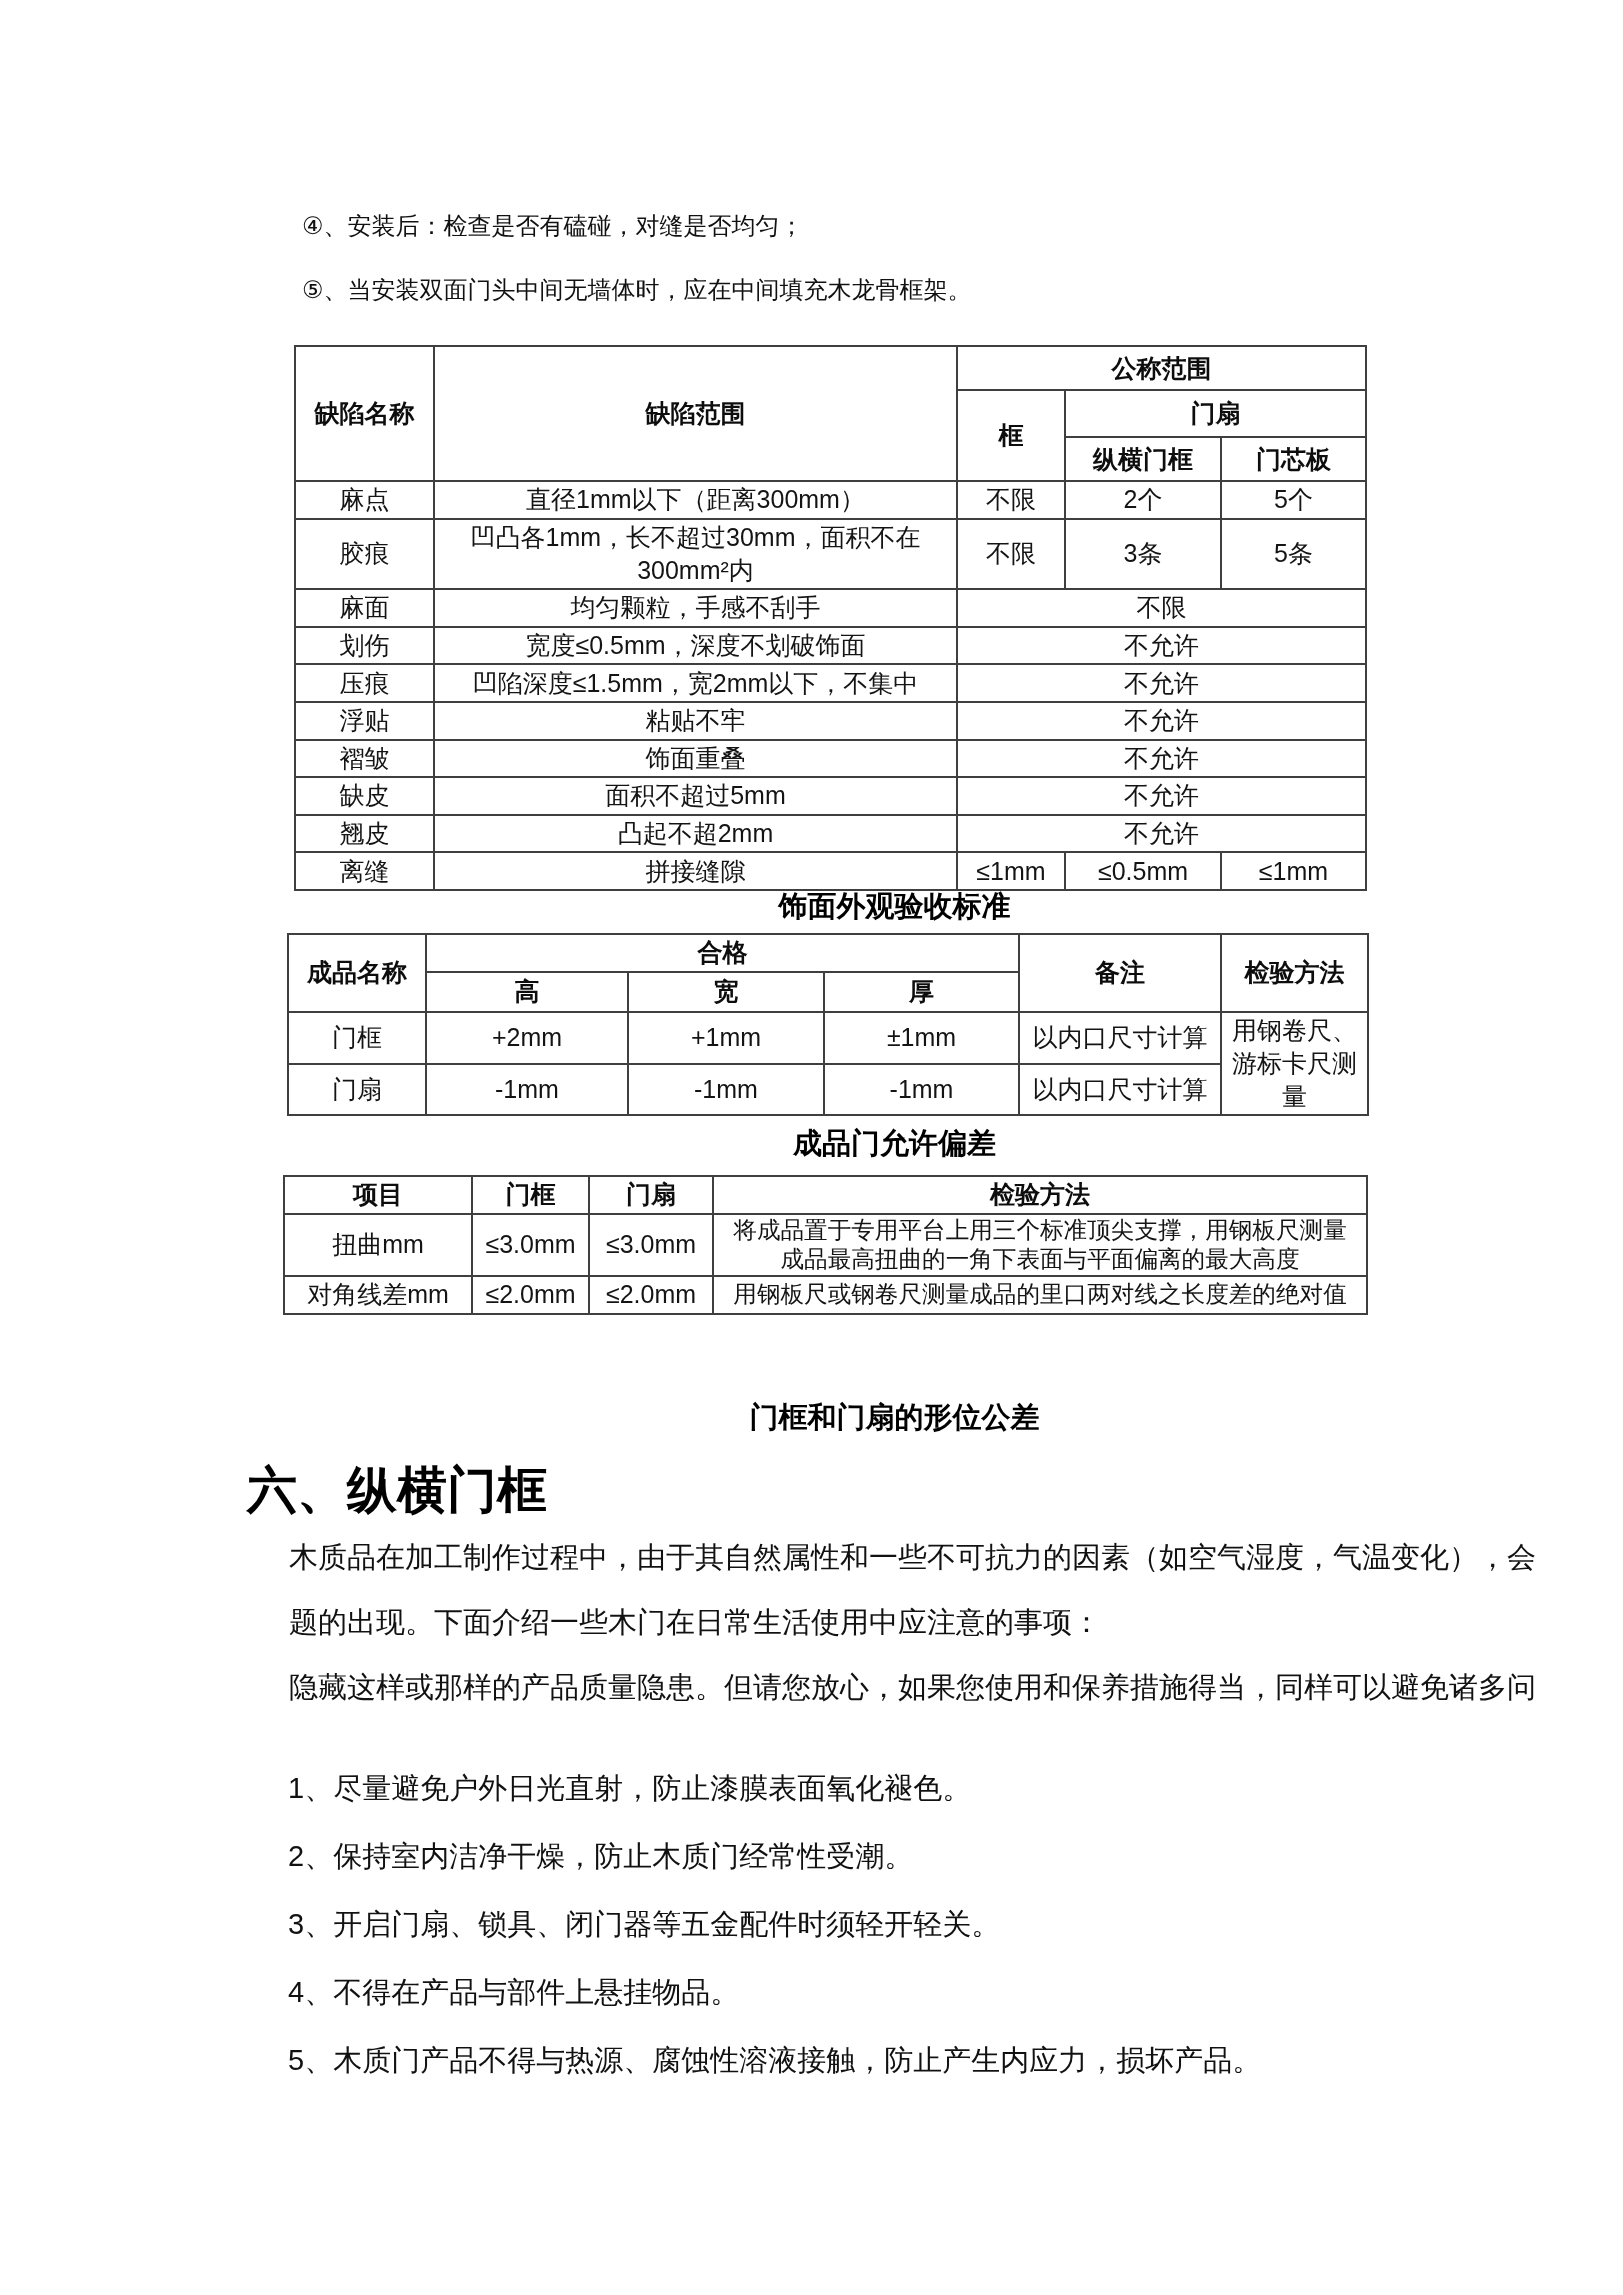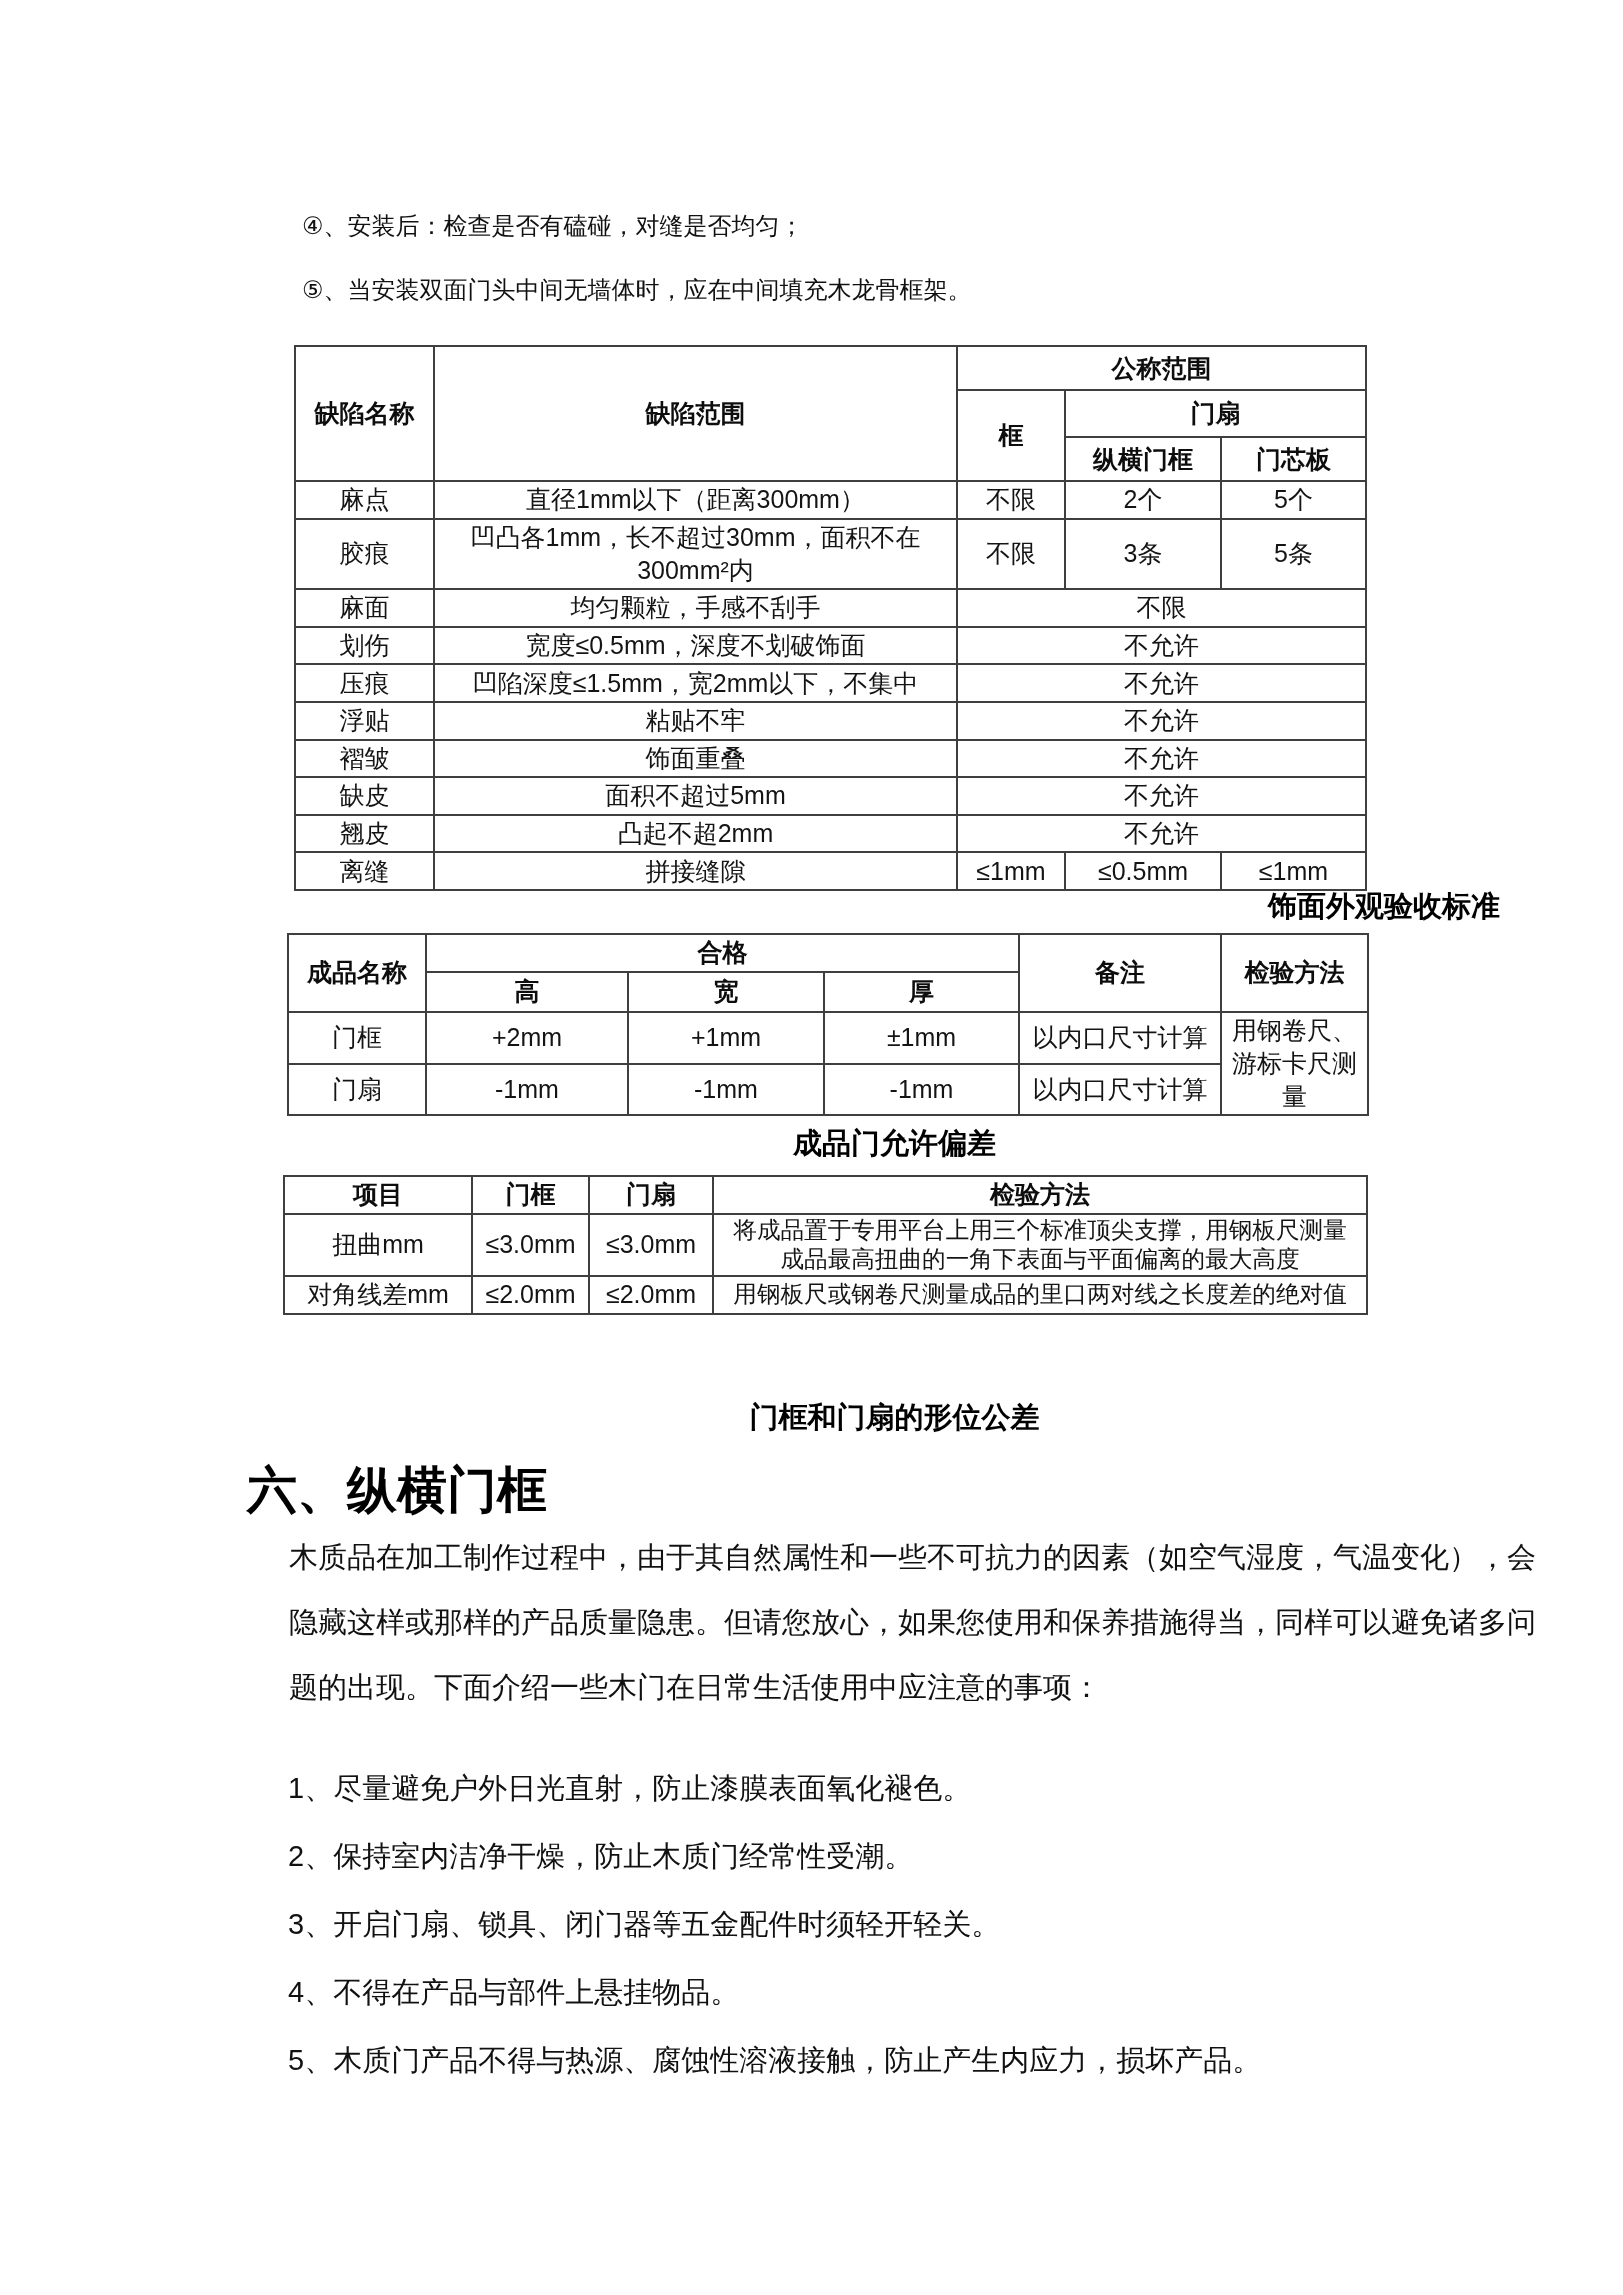--- a/index.html
+++ b/index.html
@@ -23,21 +23,21 @@
   #table3{left:283px;top:1175px;width:1083px;}
   tr.h68{height:44px;} tr.h72{height:47px;} tr.h57{height:37px;}
   tr.h58{height:38px;} tr.h61{height:40px;} tr.h55{height:36px;}
   tr.h56{height:37px;} tr.h92{height:60px;}
   #table3 td.method{font-size:23.6px;line-height:29px;padding:1.3px 17px;}
 
   .caption{
     left:289px;width:1211px;text-align:center;font-size:29px;font-weight:bold;
     color:#000;white-space:nowrap;
   }
-  #caption-1{top:887px;text-align:right;}
+  #caption-1{top:887px;}
   #caption-2{top:1124px;}
   #caption-3{top:1398px;}
 
   #section-heading{
     left:247px;top:1457px;font-size:50px;font-weight:bold;color:#000;
     white-space:nowrap;margin:0;
   }
   #paragraph{left:289px;top:1525px;width:1243px;}
   .para-line{font-size:29px;line-height:65px;white-space:nowrap;color:#111;}
   .usage-item{font-size:29px;line-height:34px;white-space:nowrap;color:#111;}
@@ -207,22 +207,22 @@
       </tr>
     </tbody>
   </table>
 
   <div id="caption-3" class="abs caption">门框和门扇的形位公差</div>
 
   <h2 id="section-heading" class="abs">六、纵横门框</h2>
 
   <div id="paragraph" class="abs">
     <div class="para-line">木质品在加工制作过程中，由于其自然属性和一些不可抗力的因素（如空气湿度，气温变化），会</div>
+    <div class="para-line">题的出现。下面介绍一些木门在日常生活使用中应注意的事项：</div>
     <div class="para-line">隐藏这样或那样的产品质量隐患。但请您放心，如果您使用和保养措施得当，同样可以避免诸多问</div>
-    <div class="para-line">题的出现。下面介绍一些木门在日常生活使用中应注意的事项：</div>
   </div>
 
   <div id="usage-item-0" class="abs usage-item">1、尽量避免户外日光直射，防止漆膜表面氧化褪色。</div>
   <div id="usage-item-1" class="abs usage-item">2、保持室内洁净干燥，防止木质门经常性受潮。</div>
   <div id="usage-item-2" class="abs usage-item">3、开启门扇、锁具、闭门器等五金配件时须轻开轻关。</div>
   <div id="usage-item-3" class="abs usage-item">4、不得在产品与部件上悬挂物品。</div>
   <div id="usage-item-4" class="abs usage-item">5、木质门产品不得与热源、腐蚀性溶液接触，防止产生内应力，损坏产品。</div>
 
 </div>
 

